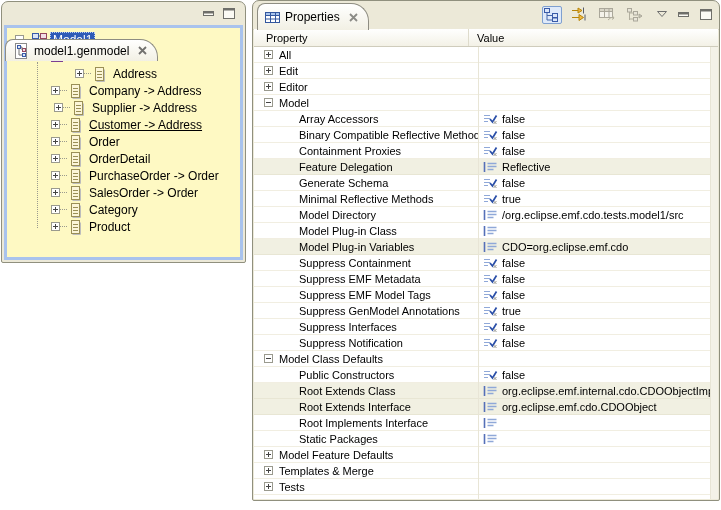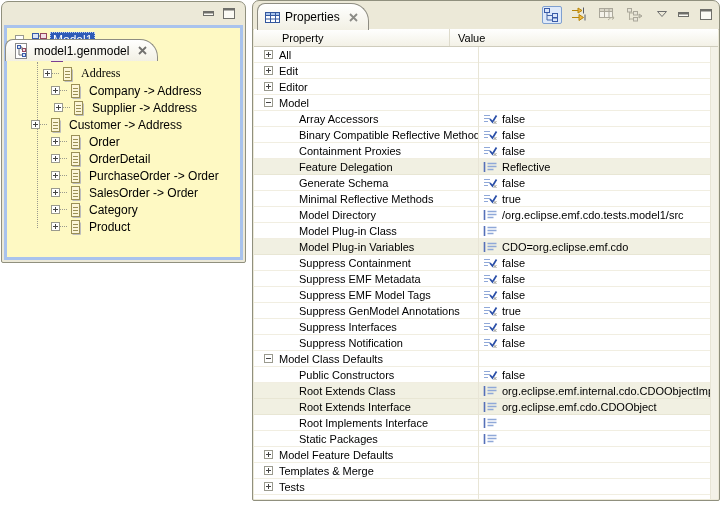--- a/index.html
+++ b/index.html
@@ -42,21 +42,21 @@
   #props-tab{left:4px;top:2px;height:27px;}
   #props-toolbar{position:absolute;right:5px;top:4px;display:flex;align-items:center;gap:7px;z-index:4;}
   .tbtn{display:inline-block;line-height:0;padding:2px;}
   .tbtn.toggled{background:#dfeafa;border:1px solid #7fa0d0;border-radius:2px;padding:1px;}
   #props-header{
     position:absolute;left:1px;right:1px;top:28px;height:18px;
     background:linear-gradient(#ffffff,#f3f1e6);border-bottom:1px solid #cfccbc;
     display:flex;box-sizing:border-box;font-size:11px;
   }
   .hcell{display:flex;align-items:center;box-sizing:border-box;}
-  #hcell-prop{width:196px;padding-left:28px;border-right:1px solid #dedbcc;}
+  #hcell-prop{width:215px;padding-left:12px;border-right:1px solid #dedbcc;}
   #hcell-val{flex:1;padding-left:8px;}
   #props-table{position:absolute;left:1px;right:1px;top:46px;bottom:1px;background:#fff;overflow:hidden;}
   #col-divider{position:absolute;left:224px;top:0;bottom:0;width:1px;background:#e8e5d6;z-index:2;}
   #right-strip{position:absolute;right:0;top:0;bottom:0;width:7px;background:#f4f2e8;border-left:1px solid #e8e5d6;z-index:2;}
   .prow{height:16px;display:flex;align-items:center;border-bottom:1px solid #f1eee1;box-sizing:border-box;position:relative;}
   .prow.hl{background:var(--row-highlight);border-bottom-color:#e8e6d4;}
   .pcell{width:224px;display:flex;align-items:center;height:100%;box-sizing:border-box;overflow:hidden;flex:0 0 224px;}
   .vcell{flex:1;display:flex;align-items:center;height:100%;box-sizing:border-box;overflow:hidden;padding-left:5px;}
   .pcell .expand-box{margin-left:10px;}
   .cat-label{margin-left:6px;white-space:nowrap;}
@@ -124,21 +124,21 @@
               <path d="M2 4.5 h5" stroke="#444" fill="none"></path>
             </svg></span>
           <span class="tree-dots"></span>
           <span class="tree-icon"><svg width="16" height="16" viewBox="0 0 16 16">
               <rect x="2.5" y="3.5" width="11" height="9" fill="#c990d8" stroke="#7b3f93"></rect>
               <path d="M8 3.5 v9 M2.5 8 h11" stroke="#7b3f93"></path>
               <path d="M3.5 4.5 h3.5 M3.5 4.5 v3" stroke="#e7c8ef" fill="none"></path>
             </svg></span>
           <span class="tree-label">Model1</span>
         </div>
-        <div class="tree-row" style="padding-left: 36px; font-family: Liberation Serif, serif;">
+        <div class="tree-row" style="padding-left: 68px;">
           <span class="expand-box"><svg width="9" height="9" viewBox="0 0 9 9">
               <rect x="0.5" y="0.5" width="8" height="8" fill="#ffffff" stroke="#9a9a8e"></rect>
               <path d="M2 4.5 h5 M4.5 2 v5" stroke="#444" fill="none"></path>
             </svg></span>
           <span class="tree-dots"></span>
           <span class="tree-icon"><svg width="16" height="16" viewBox="0 0 16 16">
               <path d="M13.5 3.5 v12 h-8" stroke="#bdbdbd" fill="none"></path>
               <rect x="4.5" y="1.5" width="8" height="13" fill="#fcf6d8" stroke="#9a8f56"></rect>
               <path d="M6 5.5 h5 M6 8.5 h5 M6 11.5 h5" stroke="#9a8f56" fill="none"></path>
             </svg></span>
@@ -163,21 +163,21 @@
               <path d="M2 4.5 h5 M4.5 2 v5" stroke="#444" fill="none"></path>
             </svg></span>
           <span class="tree-dots"></span>
           <span class="tree-icon"><svg width="16" height="16" viewBox="0 0 16 16">
               <path d="M13.5 3.5 v12 h-8" stroke="#bdbdbd" fill="none"></path>
               <rect x="4.5" y="1.5" width="8" height="13" fill="#fcf6d8" stroke="#9a8f56"></rect>
               <path d="M6 5.5 h5 M6 8.5 h5 M6 11.5 h5" stroke="#9a8f56" fill="none"></path>
             </svg></span>
           <span class="tree-label">Supplier -&gt; Address</span>
         </div>
-        <div class="tree-row" style="padding-left: 24px;">
+        <div class="tree-row" style="padding-left: 44px; text-decoration: underline;">
           <span class="expand-box"><svg width="9" height="9" viewBox="0 0 9 9">
               <rect x="0.5" y="0.5" width="8" height="8" fill="#ffffff" stroke="#9a9a8e"></rect>
               <path d="M2 4.5 h5 M4.5 2 v5" stroke="#444" fill="none"></path>
             </svg></span>
           <span class="tree-dots"></span>
           <span class="tree-icon"><svg width="16" height="16" viewBox="0 0 16 16">
               <path d="M13.5 3.5 v12 h-8" stroke="#bdbdbd" fill="none"></path>
               <rect x="4.5" y="1.5" width="8" height="13" fill="#fcf6d8" stroke="#9a8f56"></rect>
               <path d="M6 5.5 h5 M6 8.5 h5 M6 11.5 h5" stroke="#9a8f56" fill="none"></path>
             </svg></span>

